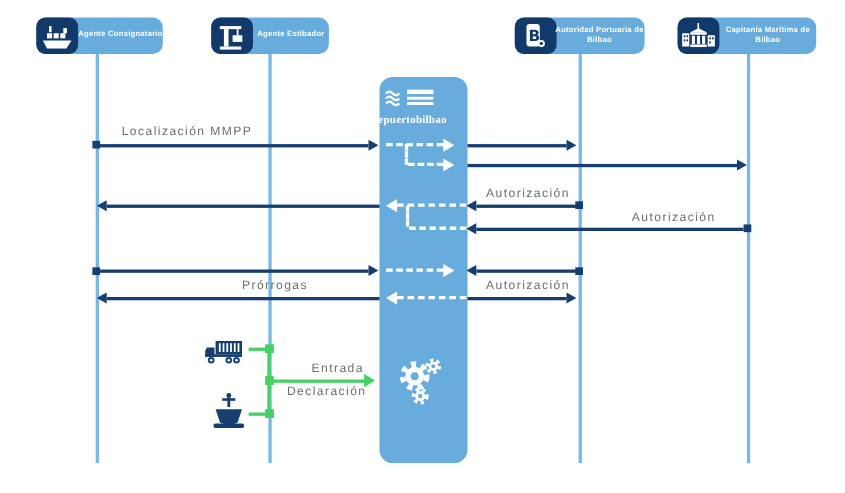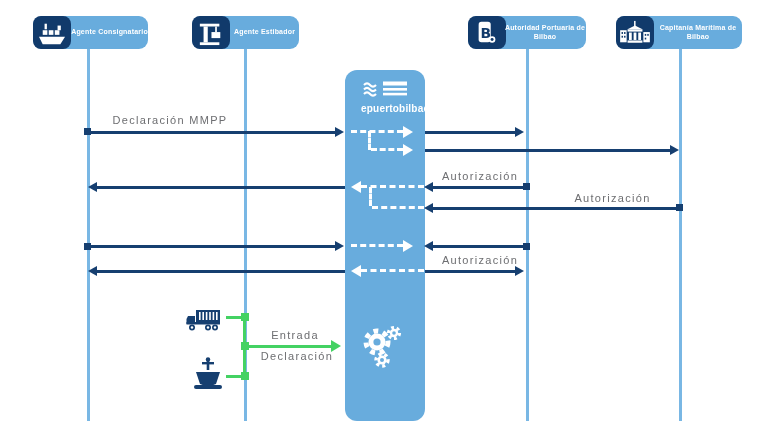--- a/index.html
+++ b/index.html
@@ -15,21 +15,21 @@
   .vline{position:absolute;width:3px;background:var(--line);top:49px;height:372px;z-index:1;}
   
   .pill{position:absolute;top:16px;height:33px;background:var(--lblue);border-radius:9px;z-index:3;}
   .iconsq{position:absolute;top:16px;width:38px;height:33px;background:var(--navydk);border-radius:8px;z-index:4;
           display:flex;align-items:center;justify-content:center;}
   .pill-label{position:absolute;top:16px;height:33px;display:flex;align-items:center;justify-content:center;
           text-align:center;color:#fff;font-size:7px;font-weight:bold;letter-spacing:.2px;line-height:1.25;z-index:4;}
   
   #sysbox{position:absolute;left:345px;top:70px;width:80px;height:351px;background:var(--lblue);
           border-radius:12px;z-index:2;}
-  #syslogo{position:absolute;left:361px;top:80px;width:80px;text-align:left;z-index:3;}
+  #syslogo{position:absolute;left:335px;top:80px;width:80px;text-align:center;z-index:3;font-family:Liberation Serif, serif;}
   #sysname{color:#fff;font-size:10px;font-weight:600;letter-spacing:.2px;margin-top:1px;}
   
   .hline{position:absolute;height:3px;background:var(--navy);z-index:3;}
   .sq{position:absolute;width:7px;height:7px;background:var(--navy);z-index:3;}
   .head-r{position:absolute;width:0;height:0;border-top:5px solid transparent;border-bottom:5px solid transparent;
           border-left:9px solid var(--navy);z-index:3;}
   .head-l{position:absolute;width:0;height:0;border-top:5px solid transparent;border-bottom:5px solid transparent;
           border-right:9px solid var(--navy);z-index:3;}
   
   .dash-h{position:absolute;height:0;border-top:3px dashed #fff;z-index:3;}
@@ -122,21 +122,21 @@
       <path d="M3 5 q3 -3.2 6 0 t6 0" stroke="#fff" stroke-width="2.1" fill="none"></path>
       <path d="M3 9.5 q3 -3.2 6 0 t6 0" stroke="#fff" stroke-width="2.1" fill="none"></path>
       <path d="M3 14 q3 -3.2 6 0 t6 0" stroke="#fff" stroke-width="2.1" fill="none"></path>
       <rect x="22" y="1.5" width="24" height="4" fill="#fff"></rect>
       <rect x="22" y="8" width="24" height="2.6" fill="#fff"></rect>
       <rect x="22" y="12.8" width="24" height="2.6" fill="#fff"></rect>
     </svg>
     <div id="sysname">epuertobilbao</div>
   </div>
 
-  <div class="mlabel" style="left:95px;top:114px;width:150px">Declaración MMPP</div>
+  <div class="mlabel" style="left:95px;top:114px;width:150px">Localización MMPP</div>
   <div class="sq" style="left:84px;top:128px"></div>
   <div class="hline" style="left:88px;top:131px;width:247px"></div>
   <div class="head-r" style="left:335px;top:127px"></div>
   <div class="dash-h" style="left:351px;top:130px;width:52px"></div>
   <div class="whead-r" style="left:403px;top:126px"></div>
   <div class="dash-v" style="left:368px;top:131px;height:19px"></div>
   <div class="hline" style="left:425px;top:131px;width:90px"></div>
   <div class="head-r" style="left:515px;top:127px"></div>
 
   <div class="dash-h" style="left:371px;top:148px;width:32px"></div>
@@ -162,20 +162,21 @@
 
   <div class="sq" style="left:84px;top:243px"></div>
   <div class="hline" style="left:91px;top:245px;width:244px"></div>
   <div class="head-r" style="left:335px;top:241px"></div>
   <div class="dash-h" style="left:351px;top:244px;width:52px"></div>
   <div class="whead-r" style="left:403px;top:240px"></div>
   <div class="sq" style="left:523px;top:243px"></div>
   <div class="hline" style="left:433px;top:245px;width:92px"></div>
   <div class="head-l" style="left:424px;top:241px"></div>
 
+  <div class="mlabel" style="left:180px;top:254px;width:140px">Prórrogas</div>
   <div class="mlabel" style="left:430px;top:254px;width:100px">Autorización</div>
   <div class="hline" style="left:97px;top:270px;width:248px"></div>
   <div class="head-l" style="left:88px;top:266px"></div>
   <div class="whead-l" style="left:351px;top:265px"></div>
   <div class="dash-h" style="left:361px;top:269px;width:63px"></div>
   <div class="hline" style="left:425px;top:270px;width:90px"></div>
   <div class="head-r" style="left:515px;top:266px"></div>
 
   <div class="abs" style="left:186px;top:305px;z-index:4">
     <svg width="36" height="28" viewBox="0 0 36 28">
@@ -193,21 +194,21 @@
       <circle cx="22" cy="22.5" r="3" fill="#163f70"></circle>
         <circle cx="22" cy="22.5" r="1.2" fill="#fff"></circle>
       <circle cx="29" cy="22.5" r="3" fill="#163f70"></circle>
         <circle cx="29" cy="22.5" r="1.2" fill="#fff"></circle>
     </svg>
   </div>
   <div class="gline" style="left:226px;top:316px;width:20px"></div>
   <div class="gsq" style="left:241px;top:313px"></div>
   <div class="gvline" style="left:243px;top:316px;height:62px"></div>
   <div class="gsq" style="left:241px;top:342px"></div>
-  <div class="mlabel" style="left:250px;top:329px;width:90px">Entrada</div>
+  <div class="mlabel" style="left:262px;top:329px;width:90px">Entrada</div>
   <div class="gline" style="left:247px;top:345px;width:85px"></div>
   <div class="ghead-r" style="left:331px;top:340px"></div>
   <div class="mlabel" style="left:242px;top:350px;width:110px">Declaración</div>
   <div class="gline" style="left:226px;top:375px;width:20px"></div>
   <div class="gsq" style="left:241px;top:372px"></div>
   <div class="abs" style="left:192px;top:356px;z-index:4">
     <svg width="32" height="36" viewBox="0 0 32 36">
       <rect x="14.7" y="2" width="2.6" height="12" fill="#163f70"></rect>
       <rect x="10" y="6" width="12" height="2.4" fill="#163f70"></rect>
       <circle cx="16" cy="3.5" r="2.2" fill="#163f70"></circle>

